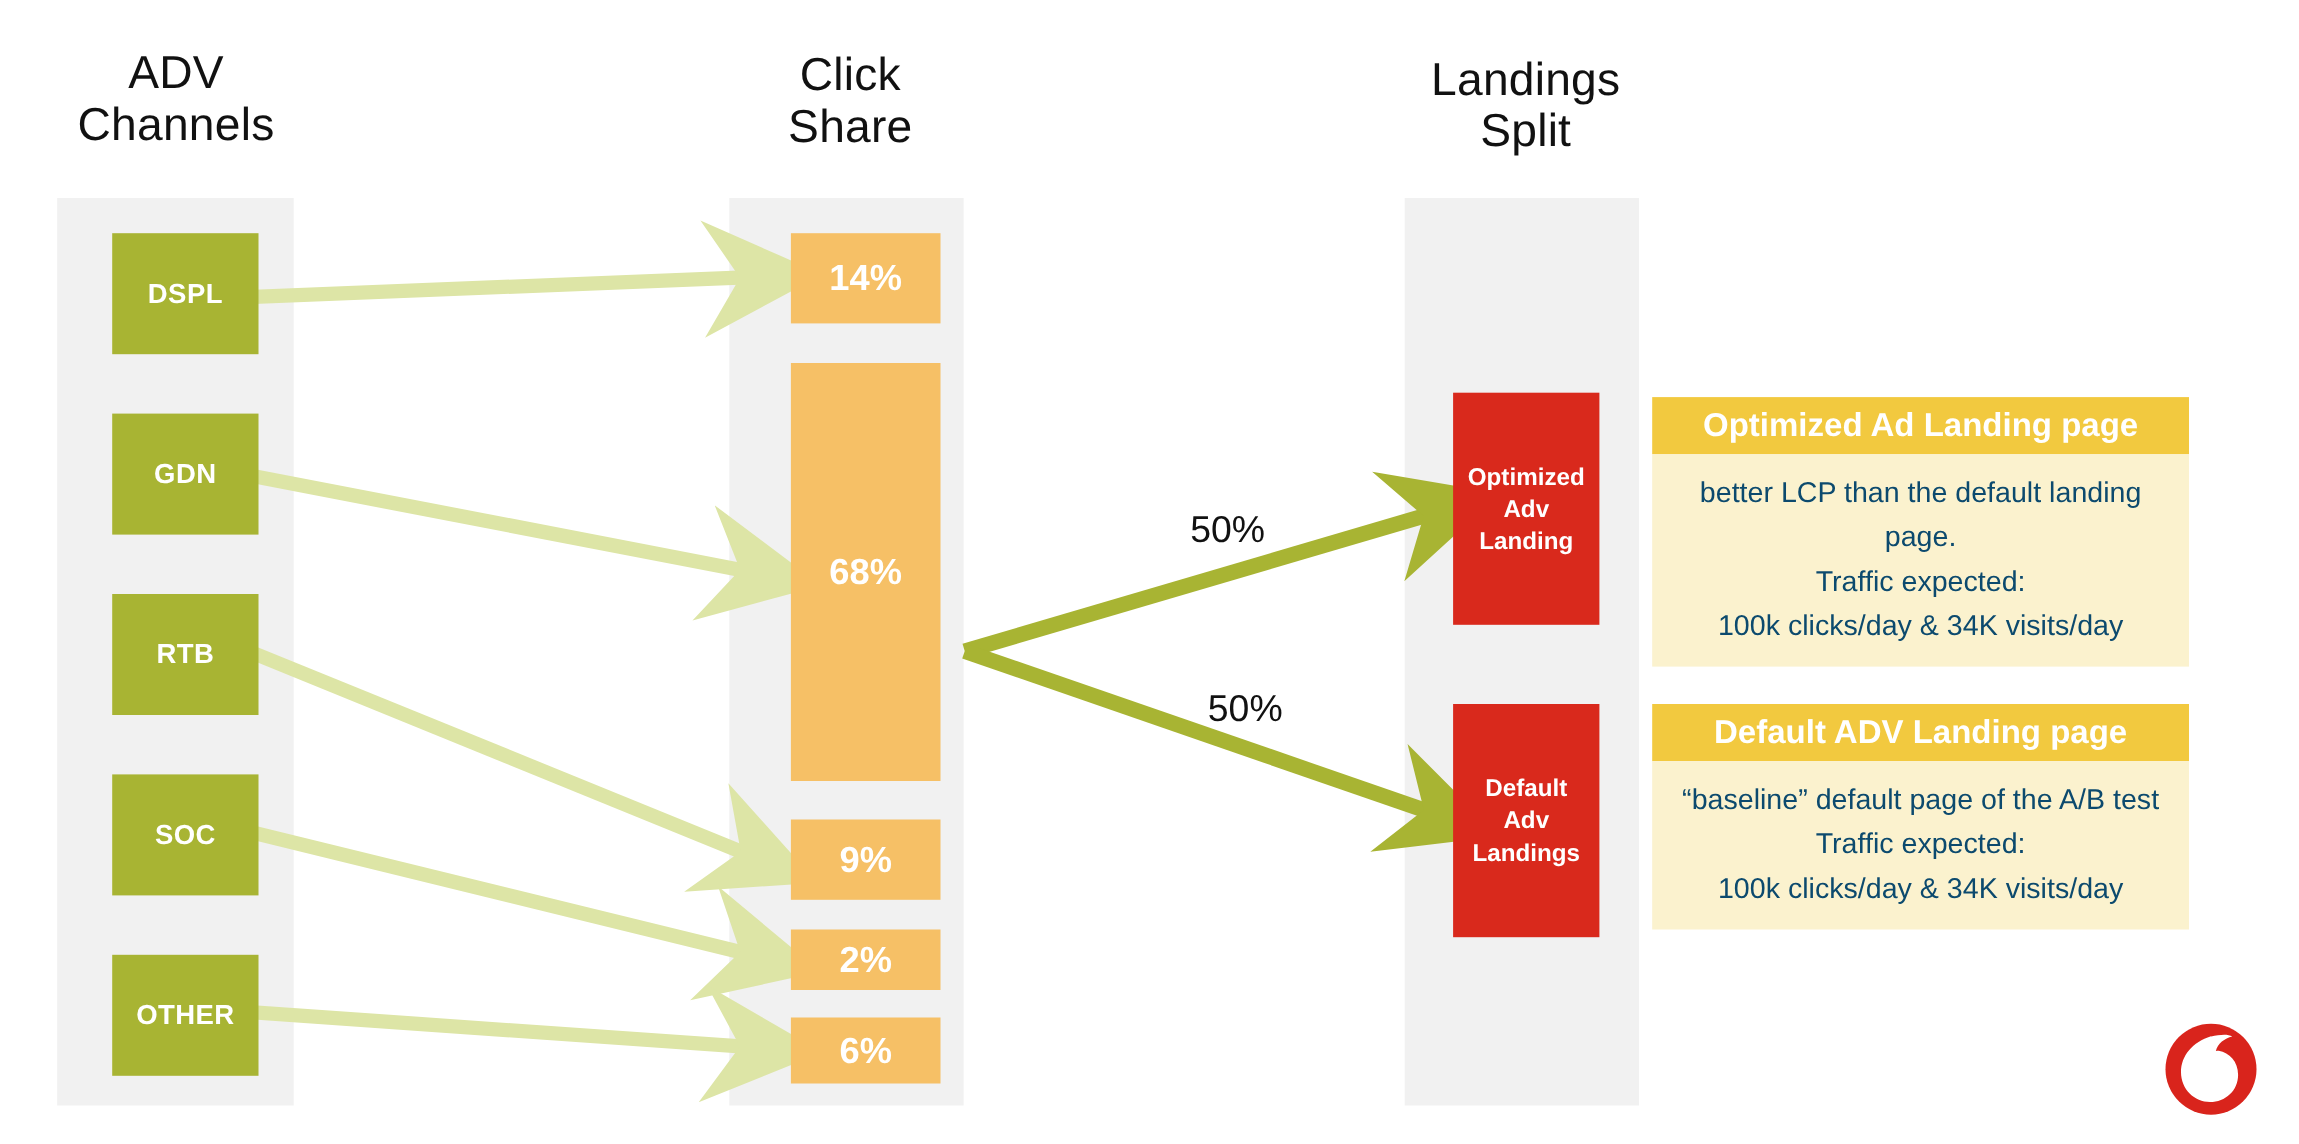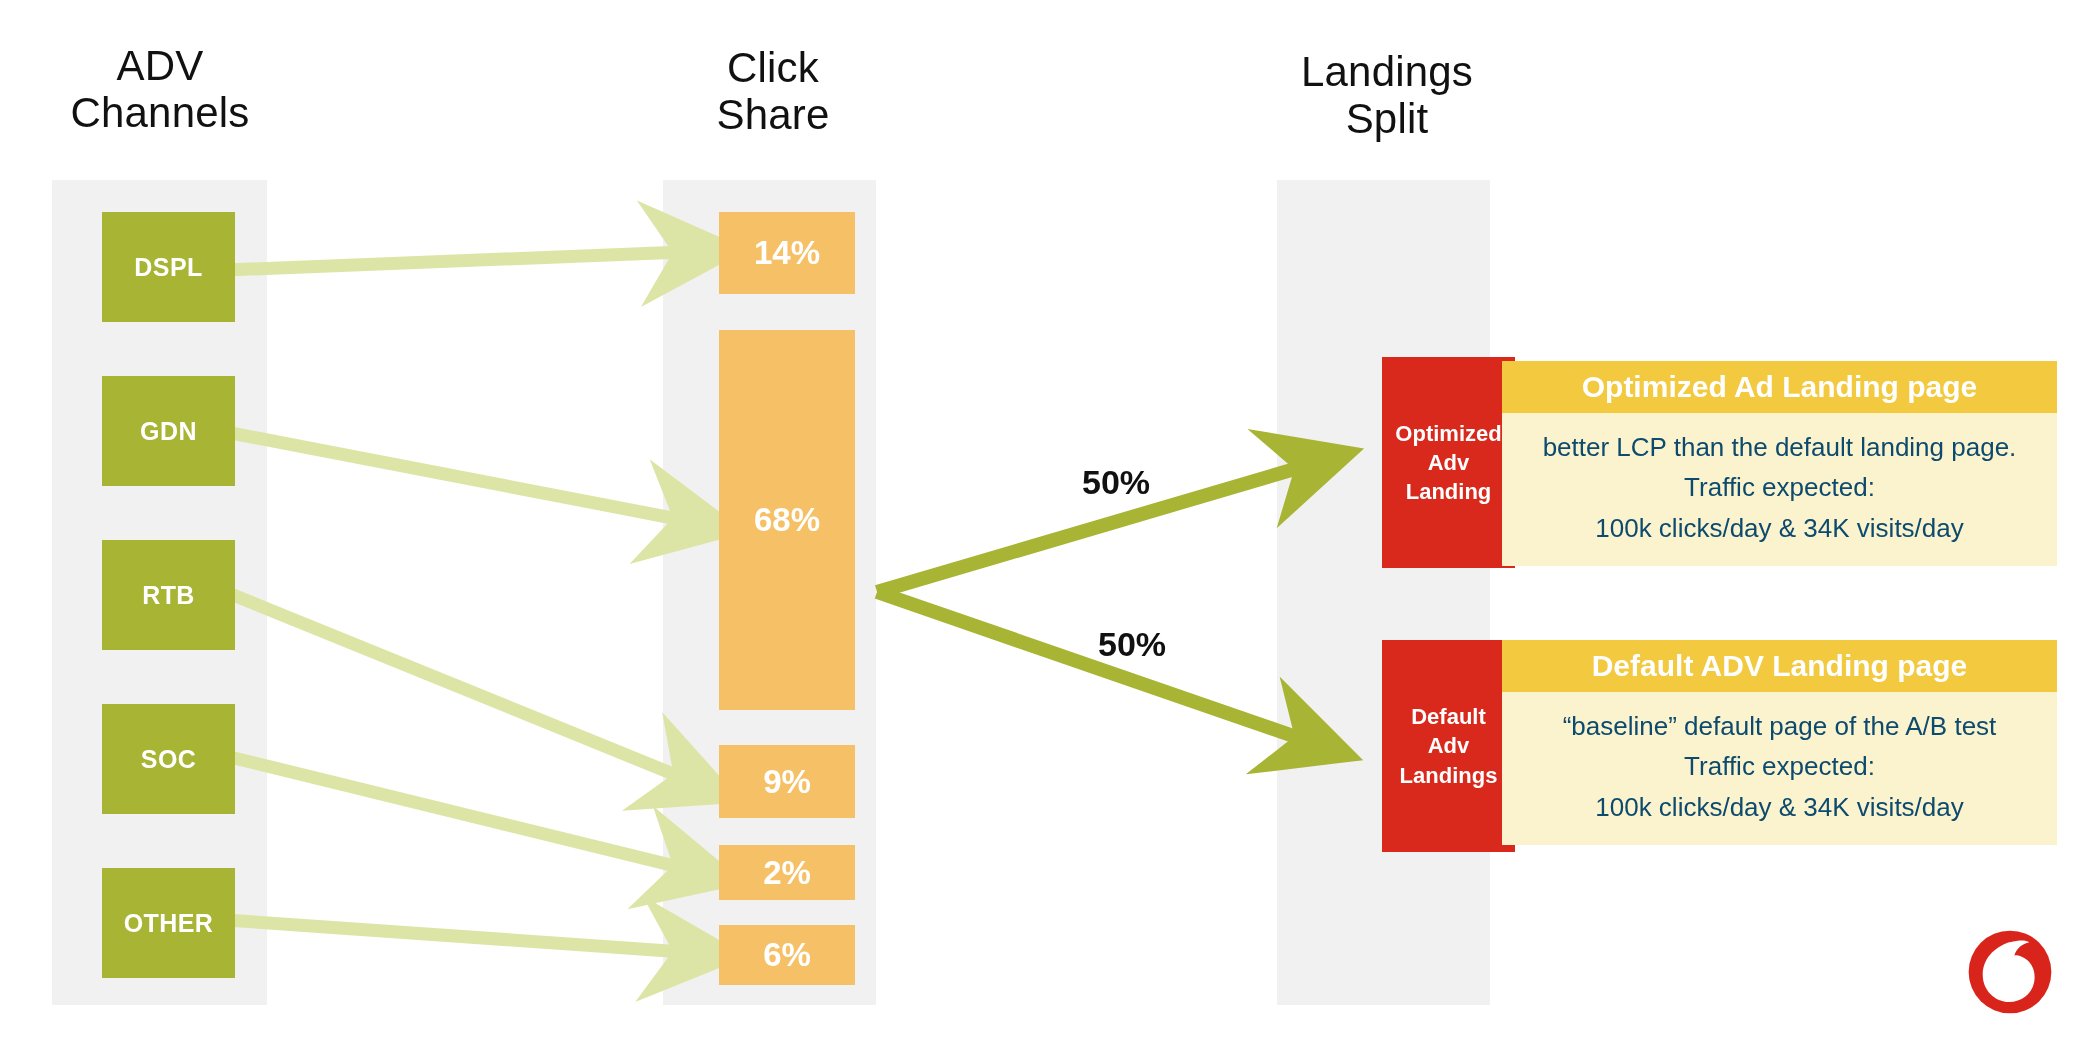--- a/index.html
+++ b/index.html
@@ -53,49 +53,49 @@
     position: absolute;
     left: 703px; width: 136px;
     background: #f6c066;
     display: flex; align-items: center; justify-content: center;
     color: #ffffff; font-size: 33px; font-weight: bold; margin-left: 16px;
   }
 
   
   .landing-box {
     position: absolute;
-    left: 1382px; width: 133px;
+    left: 1321px; width: 133px;
     background: #d9291c;
     display: flex; align-items: center; justify-content: center;
     text-align: center;
     color: #ffffff; font-size: 22px; font-weight: bold;
     line-height: 1.32; white-space: pre-line;
   }
 
   
-  .info-panel { position: absolute; left: 1502px; width: 555px; border-radius: 13px; }
+  .info-panel { position: absolute; left: 1502px; width: 488px; border-radius: 13px; }
   .info-head {
     background: #f2c93f; color: #ffffff;
     font-size: 30px; font-weight: bold;
     text-align: center; line-height: 52px; height: 52px;
   }
   .info-body {
     background: #fbf2ce; color: #0c4a6e;
     text-align: center; font-size: 26px;
     line-height: 1.55; padding: 14px 10px 18px;
     white-space: pre-line;
   }
 
   
   #wires { position: absolute; inset: 0; }
 
   
   .split-label {
     position: absolute;
-    font-size: 34px; color: #111111; font-weight: 700;
+    font-size: 34px; color: #111111; font-weight: 400;
   }
   #split-top    { left: 1082px; top: 463px; }
   #split-bottom { left: 1098px; top: 625px; }
 
   
   #vf-logo { position: absolute; left: 1966px; top: 928px; width: 88px; height: 88px; }
 </style>
 </head>
 <body>
 

